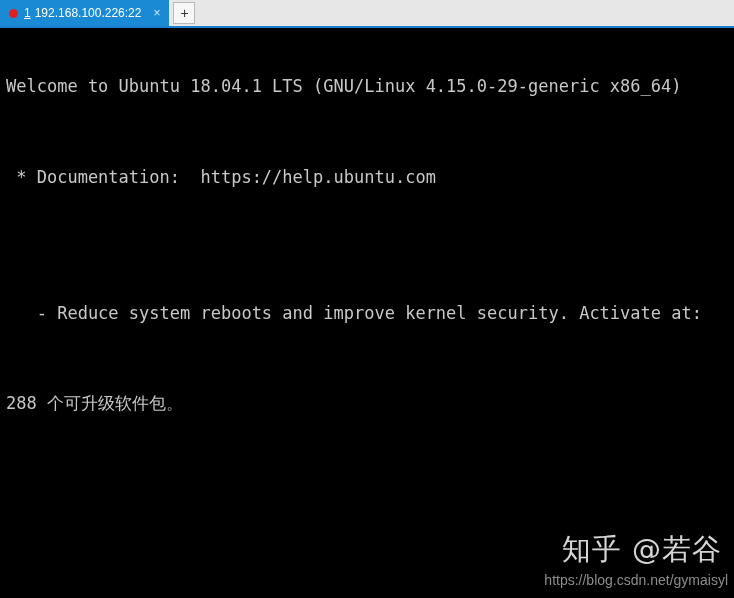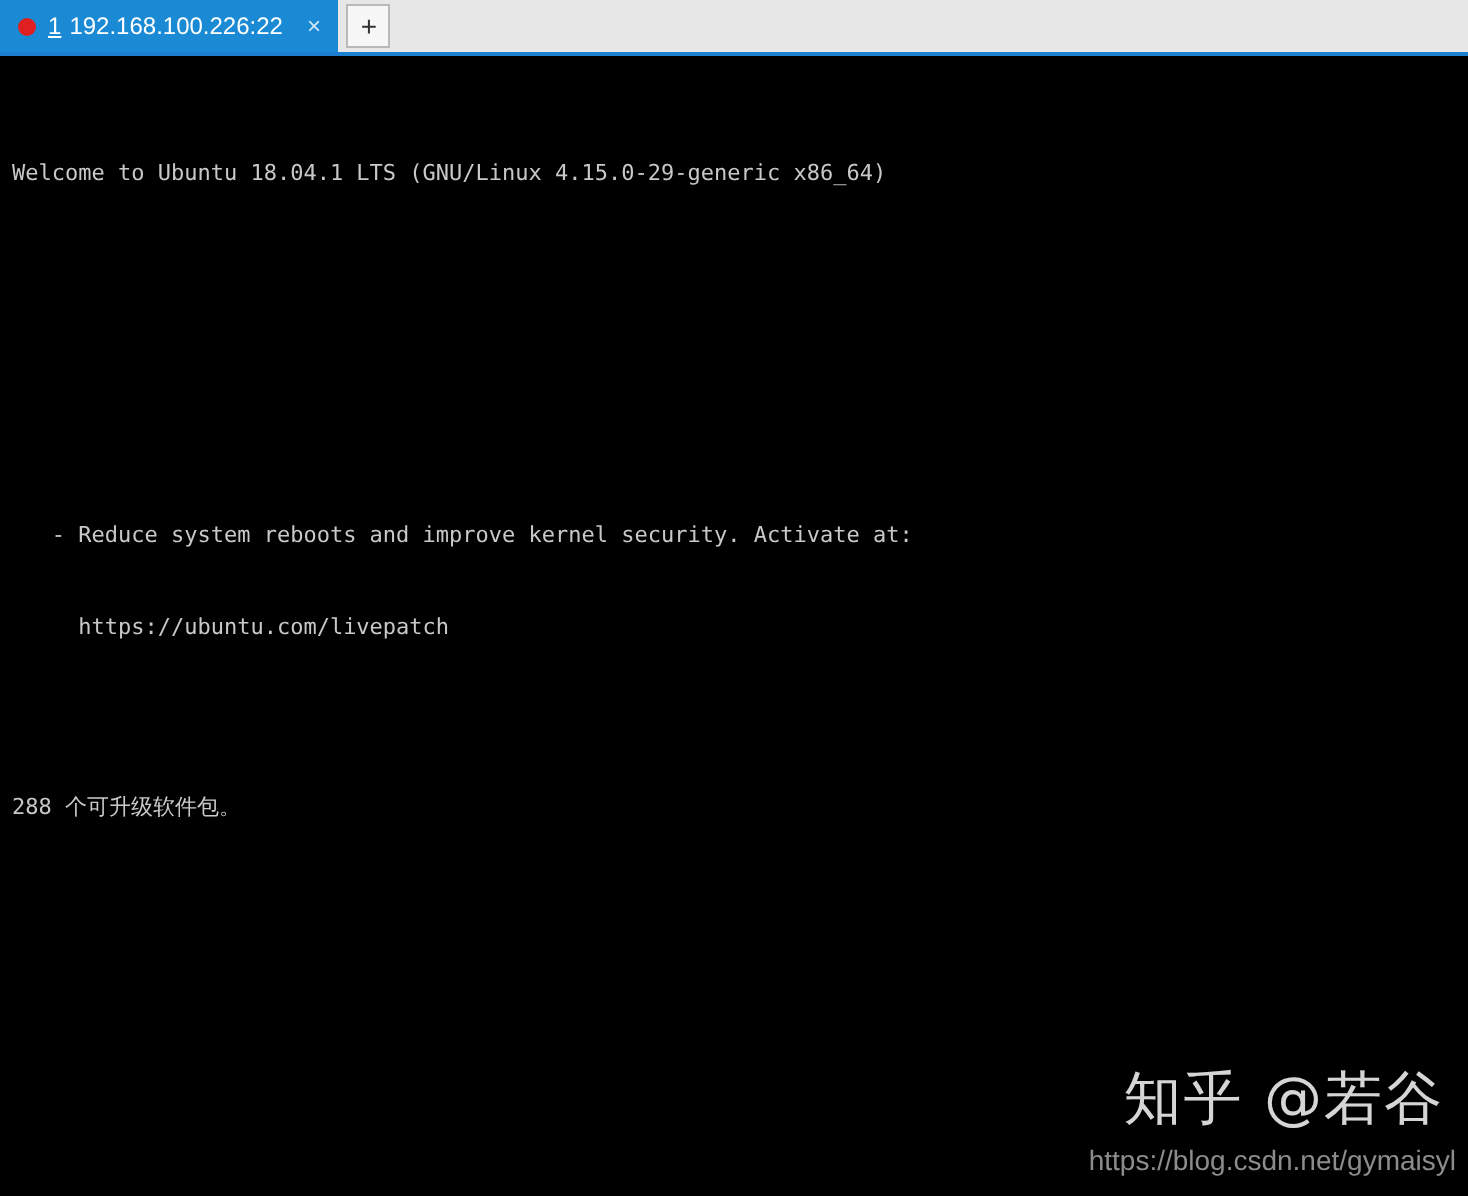--- a/index.html
+++ b/index.html
@@ -86,21 +86,21 @@
   
   .terminal {
     position: absolute;
     left: 0;
     top: 30px;
     width: 734px;
     height: 568px;
     background: #000000;
     color: #c8c8c8;
     font-family: "DejaVu Sans Mono", monospace;
-    font-size: 11px;
+    font-size: 17px;
     line-height: 15.1px;
     padding: 4px 0 0 6px;
     box-sizing: border-box;
     overflow: hidden;
     white-space: pre;
     cursor: text;
   }
   .line { white-space: pre; min-height: 15.1px; }
   .blank { height: 15.1px; }
 
@@ -142,24 +142,24 @@
       <span class="tab-title">192.168.100.226:22</span>
       <span class="tab-close">×</span>
     </div>
     <div class="tab-new">+</div>
   </div>
 
   <div class="terminal">
 
     <div class="line">Welcome to Ubuntu 18.04.1 LTS (GNU/Linux 4.15.0-29-generic x86_64)</div>
     <div class="blank"></div>
+    <div class="line"> * Documentation:  https://help.ubuntu.com</div>
     <div class="blank"></div>
     <div class="blank"></div>
     <div class="line">   - Reduce system reboots and improve kernel security. Activate at:</div>
-    <div class="line">     https://ubuntu.com/livepatch</div>
     <div class="blank"></div>
     <div class="line">288 个可升级软件包。</div>
     
     
     
     
     
     
     
     

